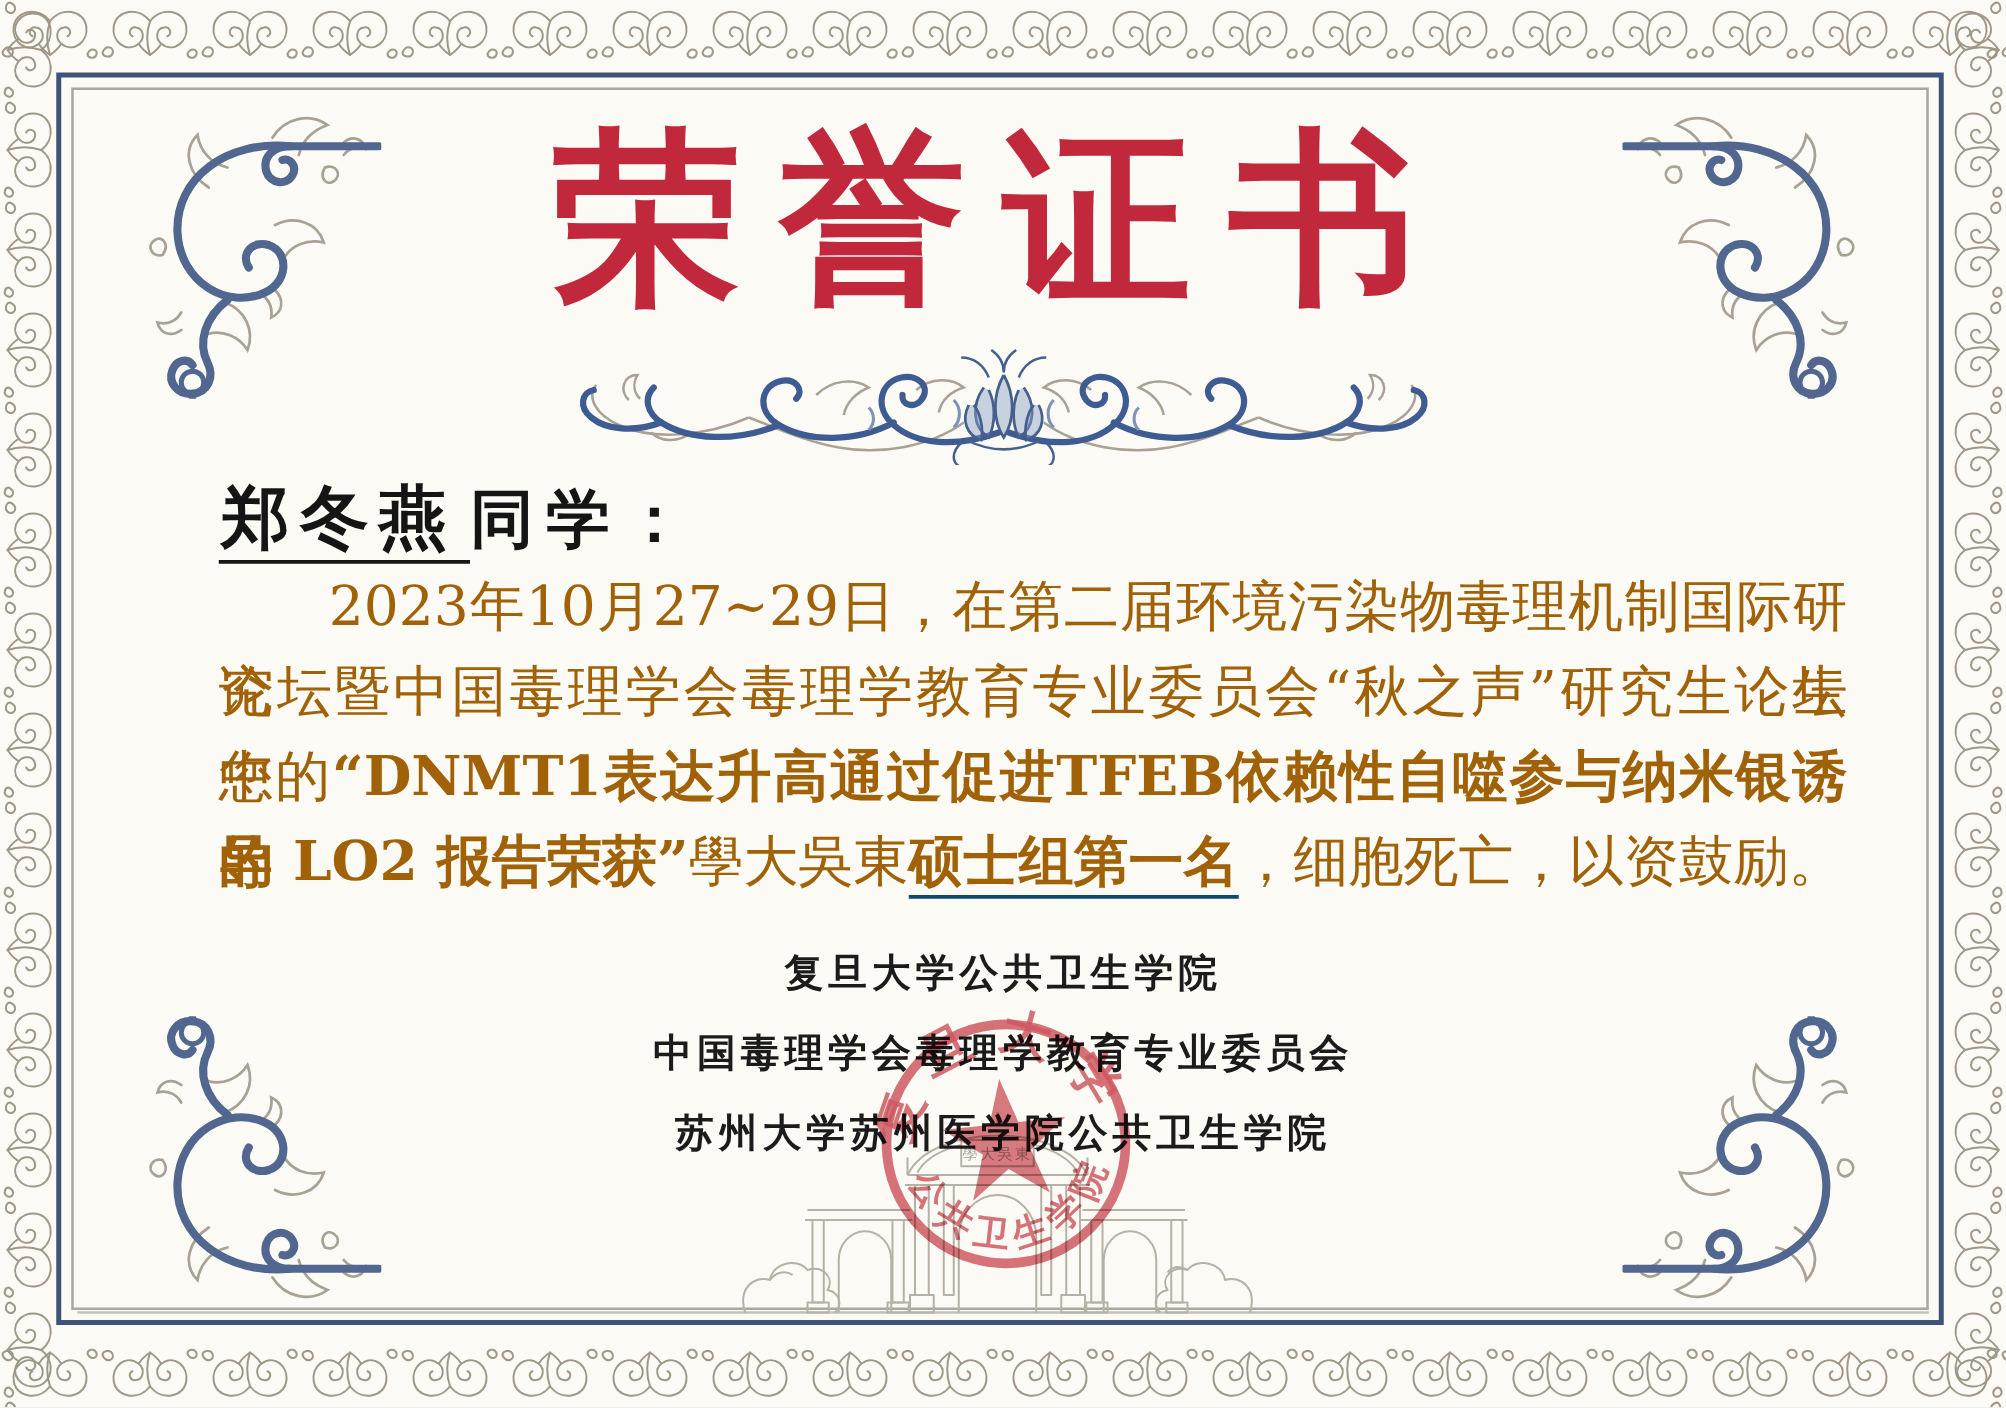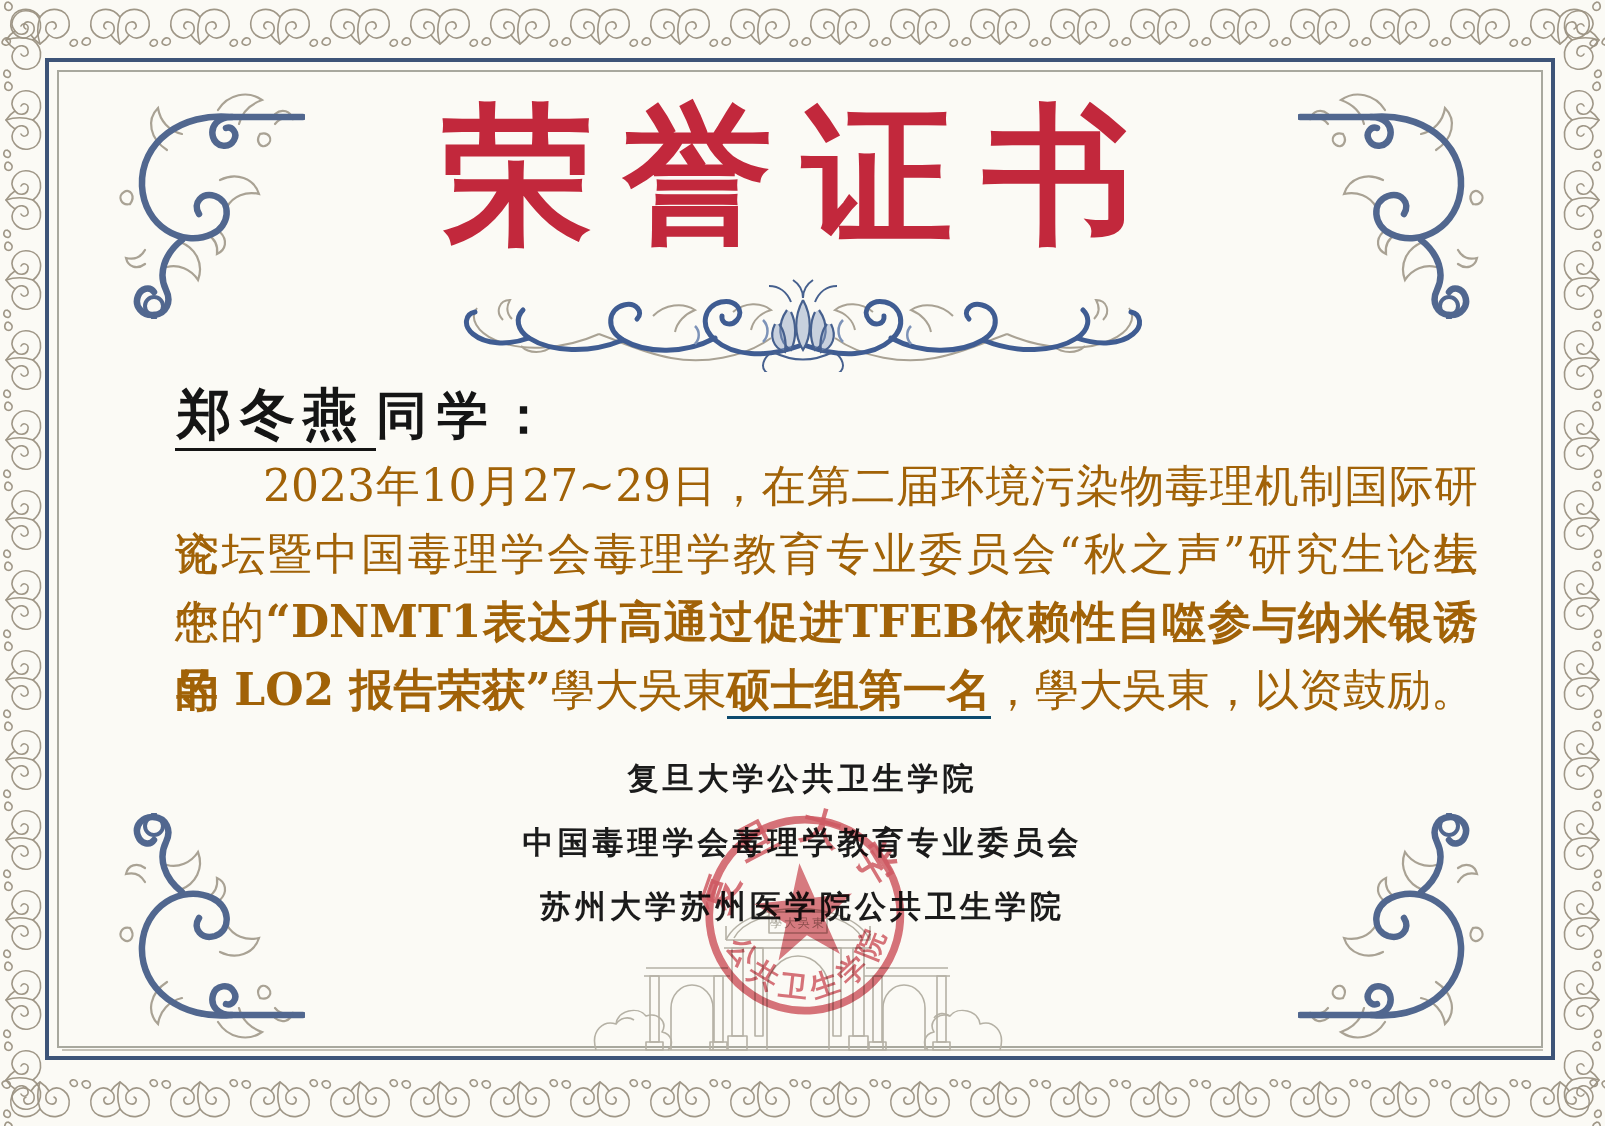--- a/index.html
+++ b/index.html
@@ -266,21 +266,21 @@
   </svg>
 
   <div class="salute">
     <span class="name">郑冬燕</span><span class="suffix">同学：</span>
   </div>
 
   <div class="para">
     <div class="line"><span class="indent"></span><span>2023年10月27~29日，在第二届环境污染物毒理机制国际研究生</span></div>
     <div class="line"><span>论坛暨中国毒理学会毒理学教育专业委员会“秋之声”研究生论坛中，</span></div>
     <div class="line"><span>您的</span><span class="b">“DNMT1表达升高通过促进TFEB依赖性自噬参与纳米银诱导</span></div>
-    <div class="line last"><span class="b">的 LO2 报告荣获”</span><span>學大吳東</span><span class="b u">硕士组第一名</span><span>，學大吳東，以资鼓励。</span></div>
+    <div class="line last"><span class="b">的 LO2 报告荣获”</span><span>學大吳東</span><span class="b u">硕士组第一名</span><span>，细胞死亡，以资鼓励。</span></div>
   </div>
 
   <div class="issuers">
     <div class="org">复旦大学公共卫生学院</div>
     <div class="org">中国毒理学会毒理学教育专业委员会</div>
     <div class="org">苏州大学苏州医学院公共卫生学院</div>
   </div>
 
   <svg class="seal" width="222" height="222" viewBox="0 0 230 230">
     <circle cx="115" cy="113" r="99" fill="none" stroke="#cb4450" stroke-width="8" stroke-opacity=".85"></circle>

